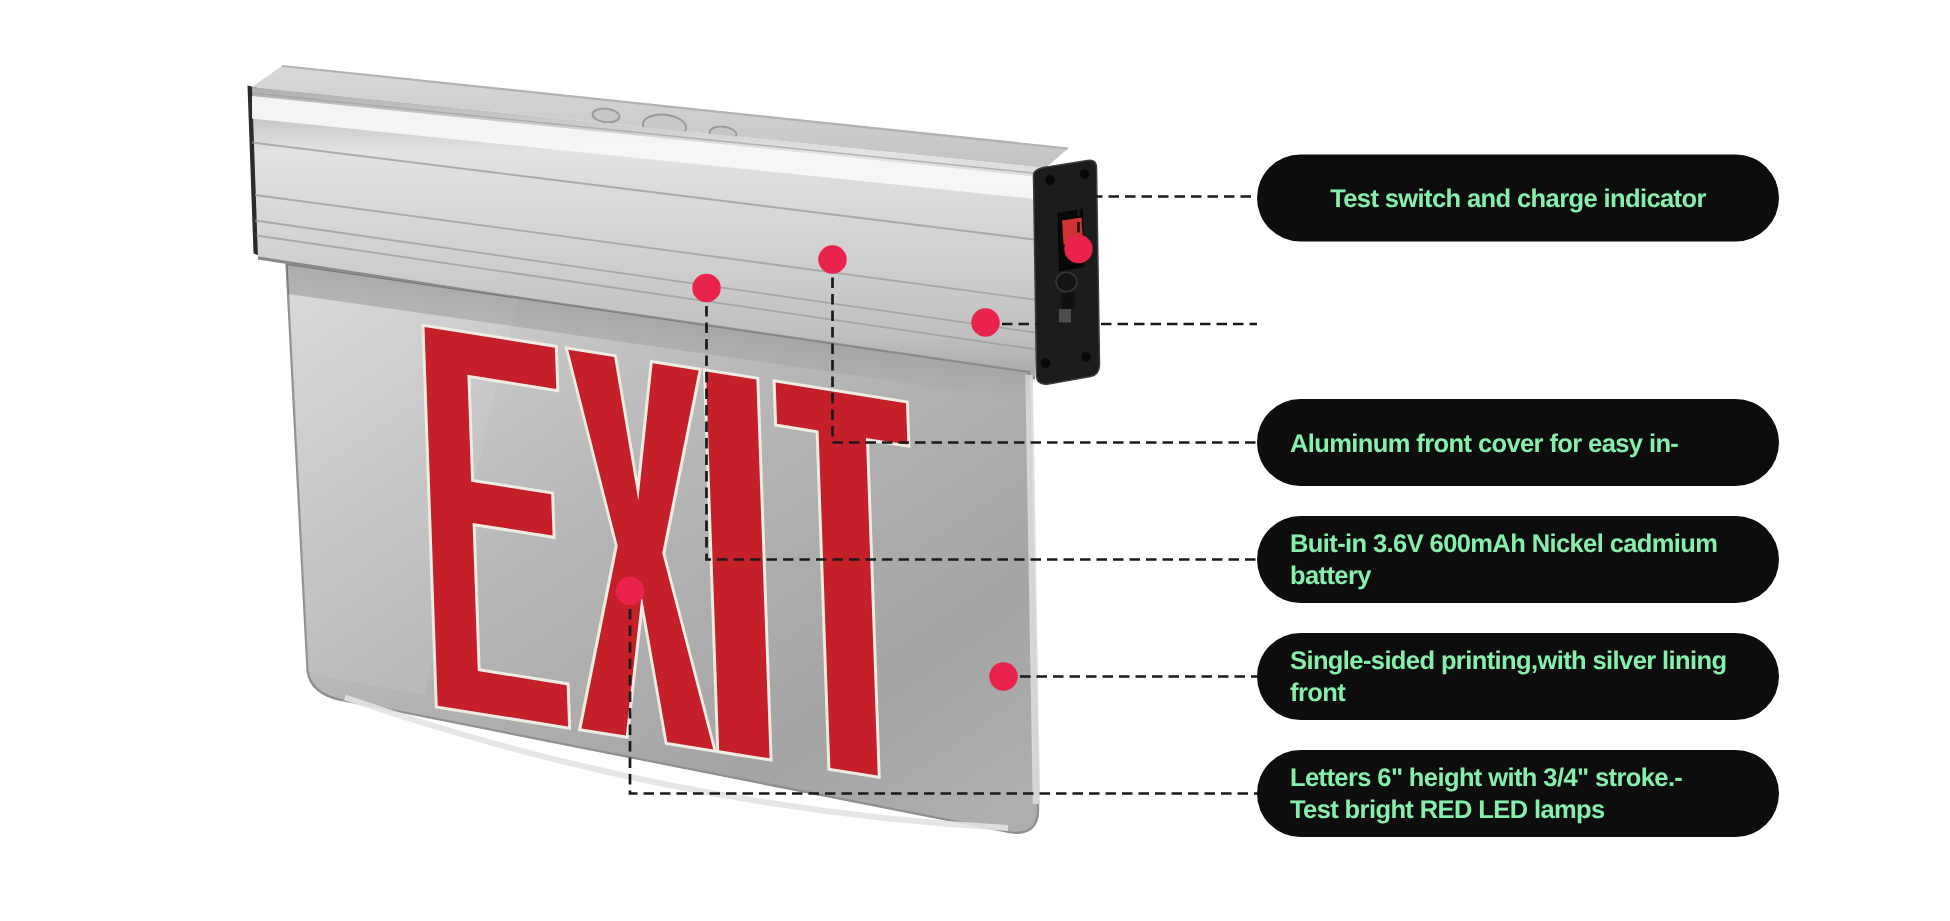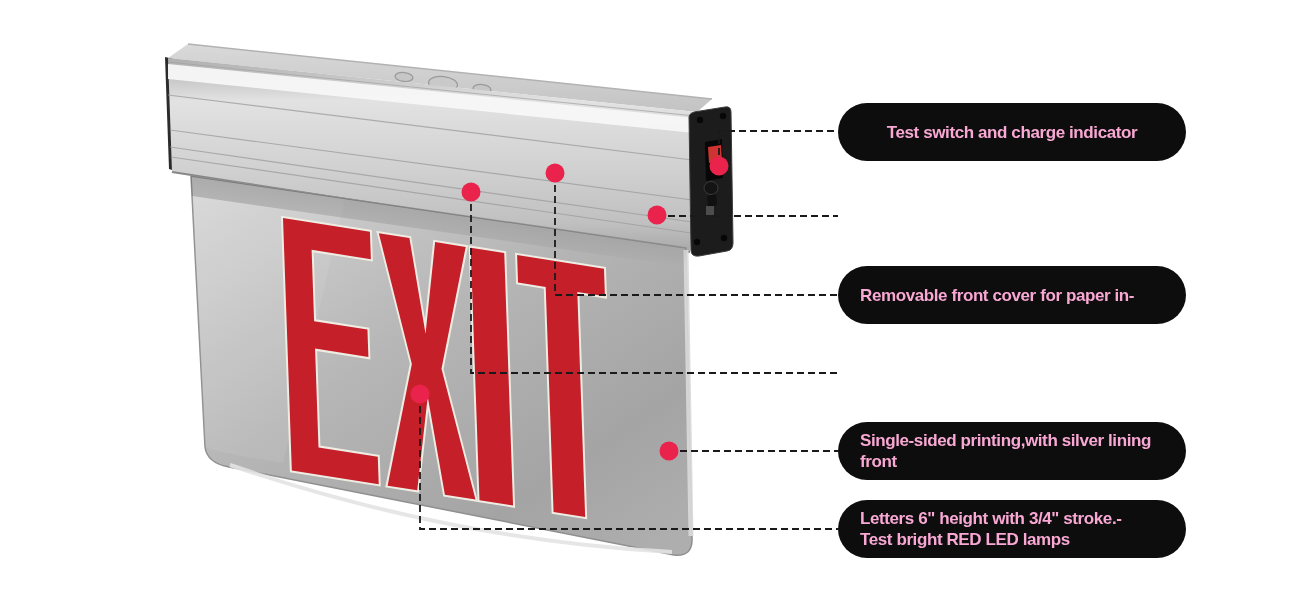--- a/index.html
+++ b/index.html
@@ -4,21 +4,21 @@
 <style>
   html,body{margin:0;padding:0;}
   body{
     width:1300px;height:614px;background:#ffffff;overflow:hidden;
     font-family:"Liberation Sans",sans-serif;
   }
   #canvas{position:relative;width:1300px;height:614px;background:#ffffff;}
   #scene{position:absolute;left:0;top:0;}
   .pill{
     position:absolute;left:838px;width:348px;height:58px;
-    background:#0d0d0d;border-radius:29px;color:#f9a8d4;
+    background:#0d0d0d;border-radius:29px;color:#86efac;
     display:flex;flex-direction:column;justify-content:center;
     box-sizing:border-box;padding:0 8px 0 22px;
     font-weight:700;font-size:17px;line-height:21px;letter-spacing:-0.4px;
     white-space:nowrap;
   }
   .pill.center{align-items:center;padding:0 8px;}
   .pill span{display:block;}
 </style>
 </head>
 <body>
@@ -126,21 +126,25 @@
       <circle cx="669" cy="451" r="9.5"></circle>
       <circle cx="420" cy="394" r="9.5"></circle>
     </g>
   </svg>
 
   <div class="pill center" style="top:103px">
     <span>Test switch and charge indicator</span>
     <span></span>
   </div>
   <div class="pill" style="top:266px">
-    <span>Removable front cover for paper in-</span>
+    <span>Aluminum front cover for easy in-</span>
+  </div>
+  <div class="pill" style="top:344px">
+    <span>Buit-in 3.6V 600mAh Nickel cadmium</span>
+    <span>battery</span>
   </div>
   <div class="pill" style="top:422px">
     <span>Single-sided printing,with silver lining</span>
     <span>front</span>
   </div>
   <div class="pill" style="top:500px">
     <span>Letters 6" height with 3/4" stroke.-</span>
     <span>Test bright RED LED lamps</span>
   </div>
 

